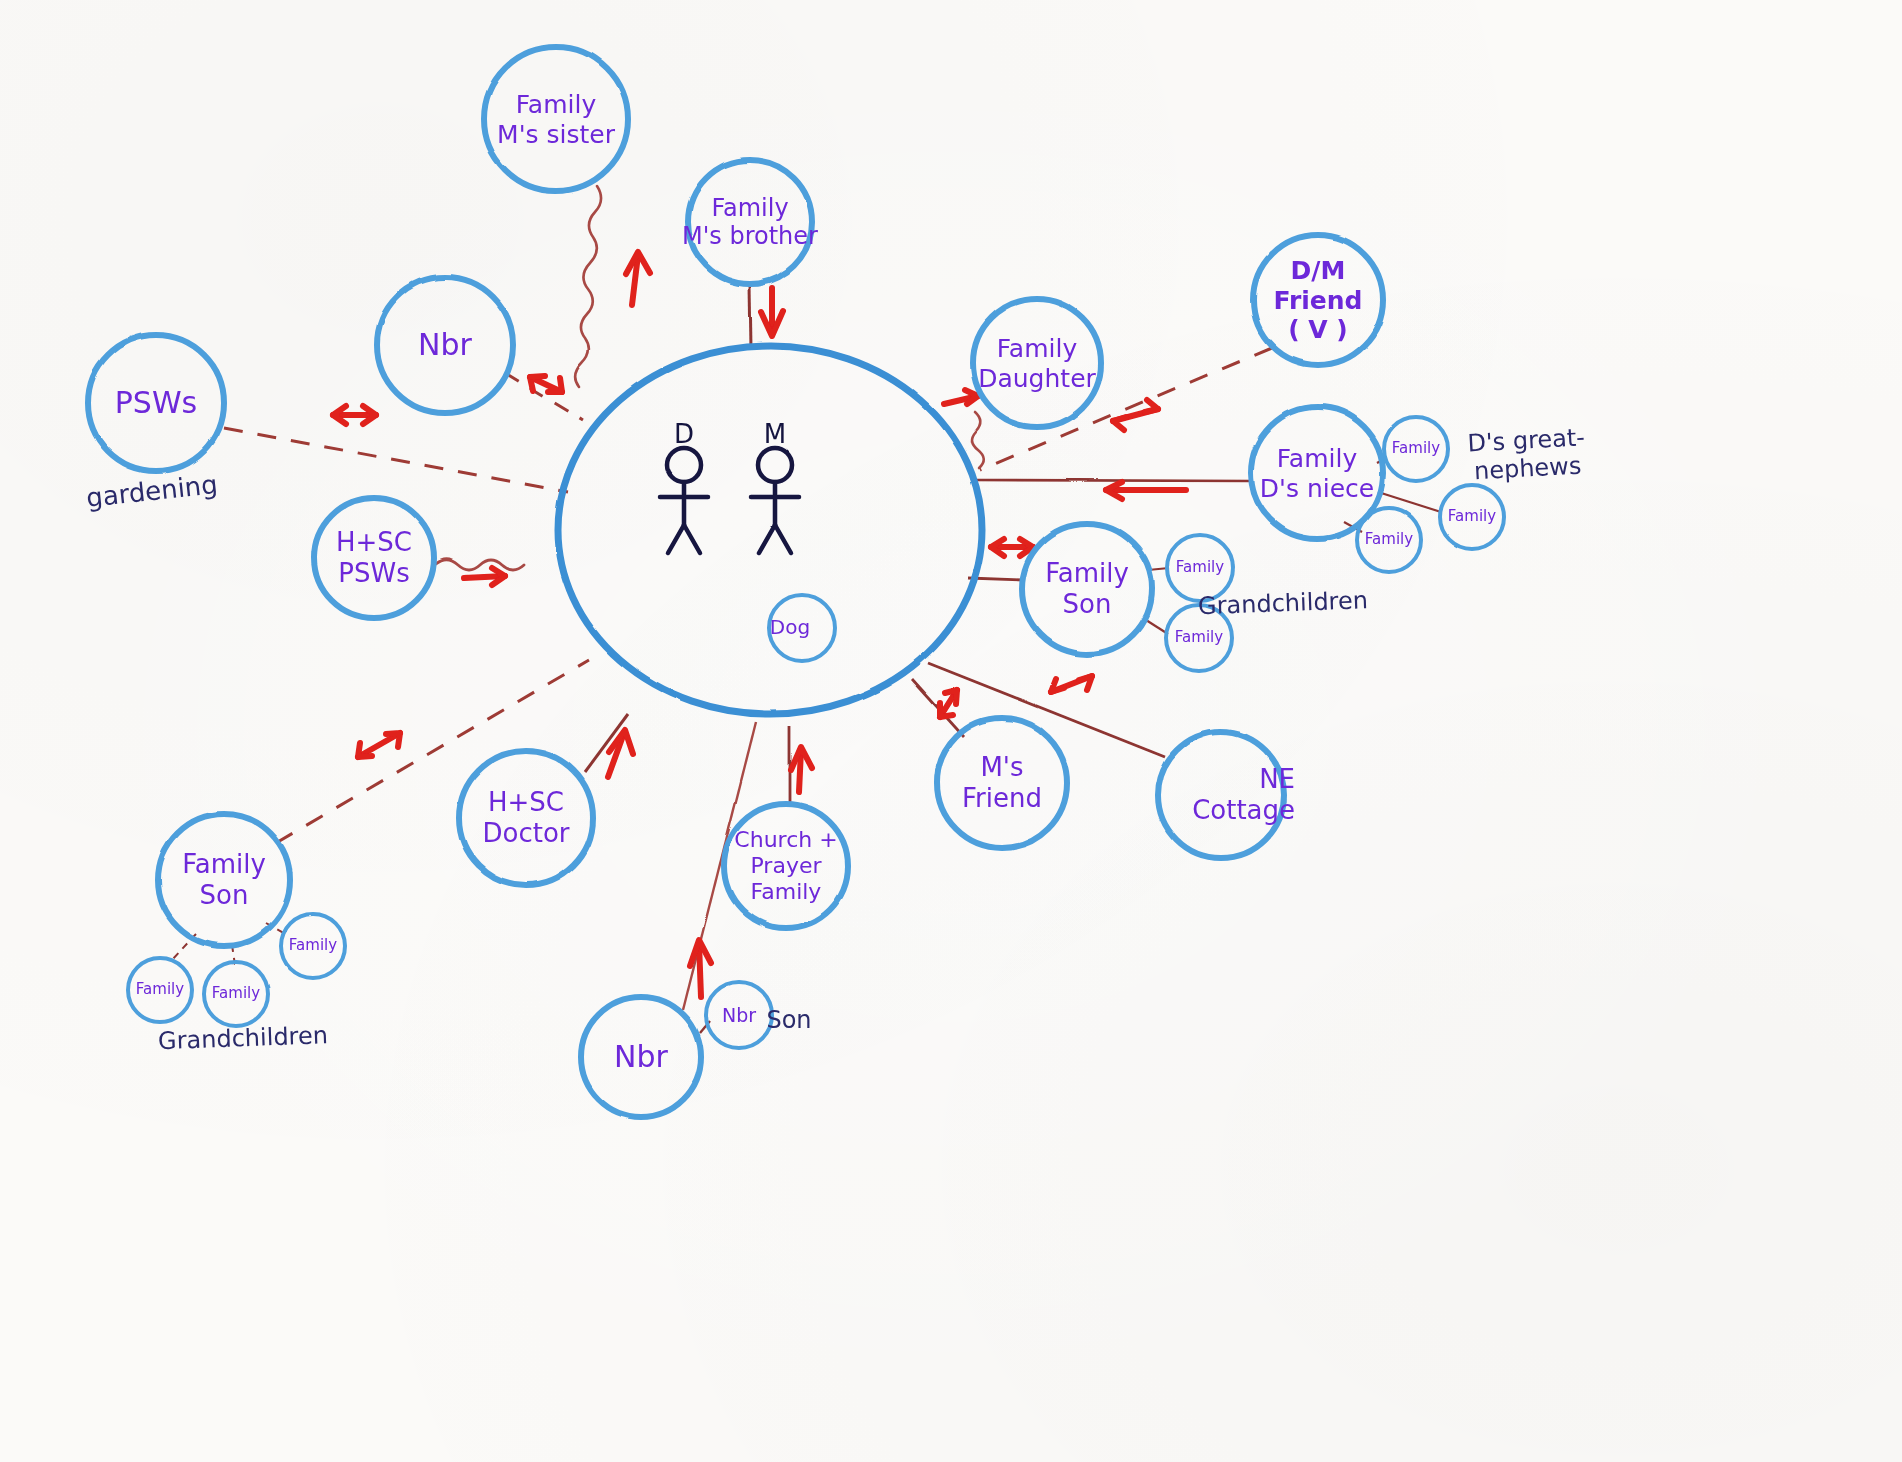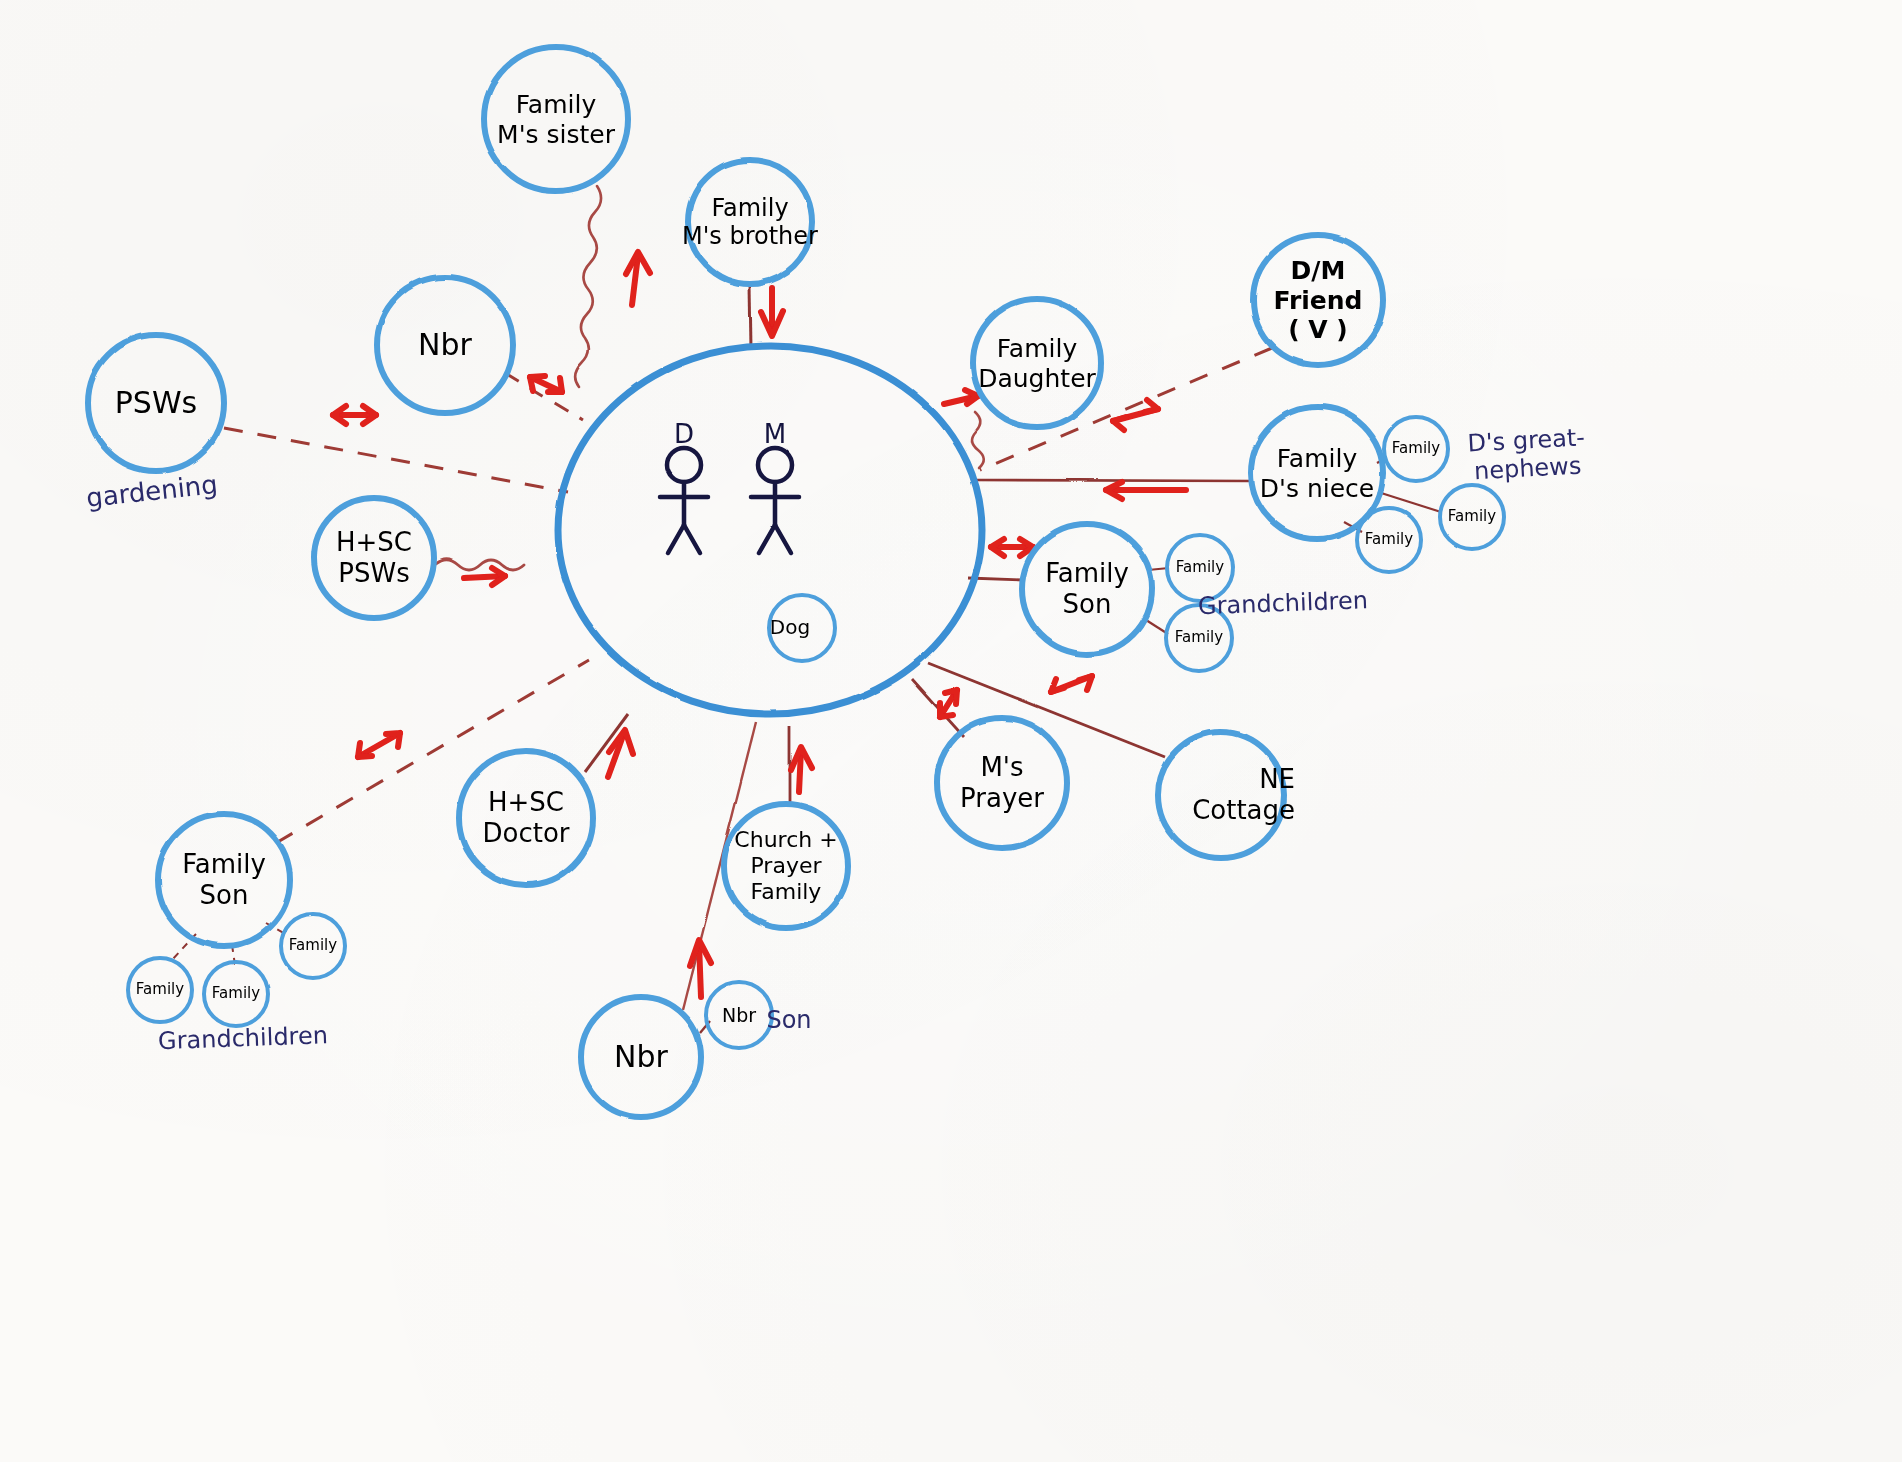--- a/index.html
+++ b/index.html
@@ -16,21 +16,21 @@
     position:absolute;inset:0;pointer-events:none;
     background:
       radial-gradient(ellipse at 20% 15%, rgba(0,0,0,0.015), transparent 60%),
       radial-gradient(ellipse at 85% 80%, rgba(0,0,0,0.018), transparent 60%),
       radial-gradient(ellipse at 50% 50%, rgba(255,255,255,0.5), transparent 70%);
   }
   svg#diagram{position:absolute;left:0;top:0;width:1902px;height:1462px;}
 
   .node-label{
     position:absolute;
-    color:#000000;
+    color:#6d28d9;
     font-family:"DejaVu Sans", sans-serif;
     text-align:center;
     line-height:1.18;
     pointer-events:none;
     transform:translate(-50%,-50%);
     white-space:pre-line;
     font-weight:500;
   }
   .free-label{
     position:absolute;
@@ -258,21 +258,21 @@
 Son</div>
       <div class="node-label" style="left: 313px; top: 946px; font-size: 15px; width: 75.2px;">Family</div>
       <div class="node-label" style="left: 236px; top: 994px; font-size: 15px; width: 75.2px;">Family</div>
       <div class="node-label" style="left: 160px; top: 990px; font-size: 15px; width: 75.2px;">Family</div>
       <div class="node-label" style="left: 641px; top: 1057px; font-size: 30px; width: 141px;">Nbr</div>
       <div class="node-label" style="left: 739px; top: 1015px; font-size: 19px; width: 77.55px;">Nbr</div>
       <div class="node-label" style="left: 786px; top: 866px; font-size: 22px; width: 145.7px;">Church +
 Prayer
 Family</div>
       <div class="node-label" style="left: 1002px; top: 783px; font-size: 26px; width: 152.75px;">M's
-Prayer</div>
+Friend</div>
       <div class="node-label" style="left: 1221px; top: 795px; font-size: 26px; width: 148.05px; text-align: right;">NE
 Cottage</div>
       <div class="node-label" style="left: 1087px; top: 589px; font-size: 26px; width: 152.75px;">Family
 Son</div>
       <div class="node-label" style="left: 1200px; top: 568px; font-size: 15px; width: 77.55px;">Family</div>
       <div class="node-label" style="left: 1199px; top: 638px; font-size: 15px; width: 77.55px;">Family</div>
       <div class="node-label" style="left: 1037px; top: 363px; font-size: 25px; width: 150.4px;">Family
 Daughter</div>
       <div class="node-label" style="left: 1318px; top: 300px; font-size: 25px; width: 152.75px; font-weight: bold;">D/M
 Friend

